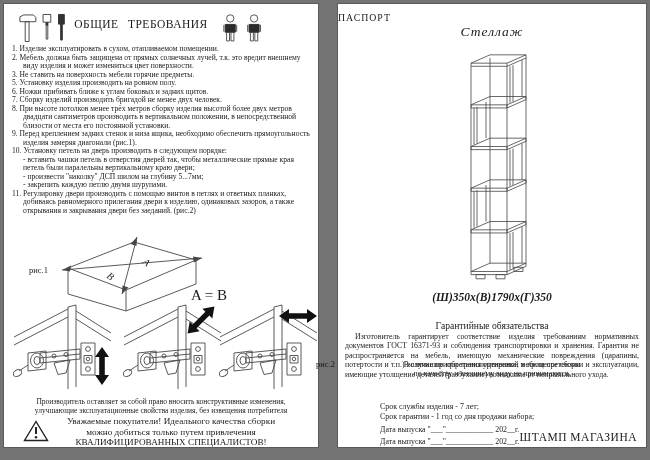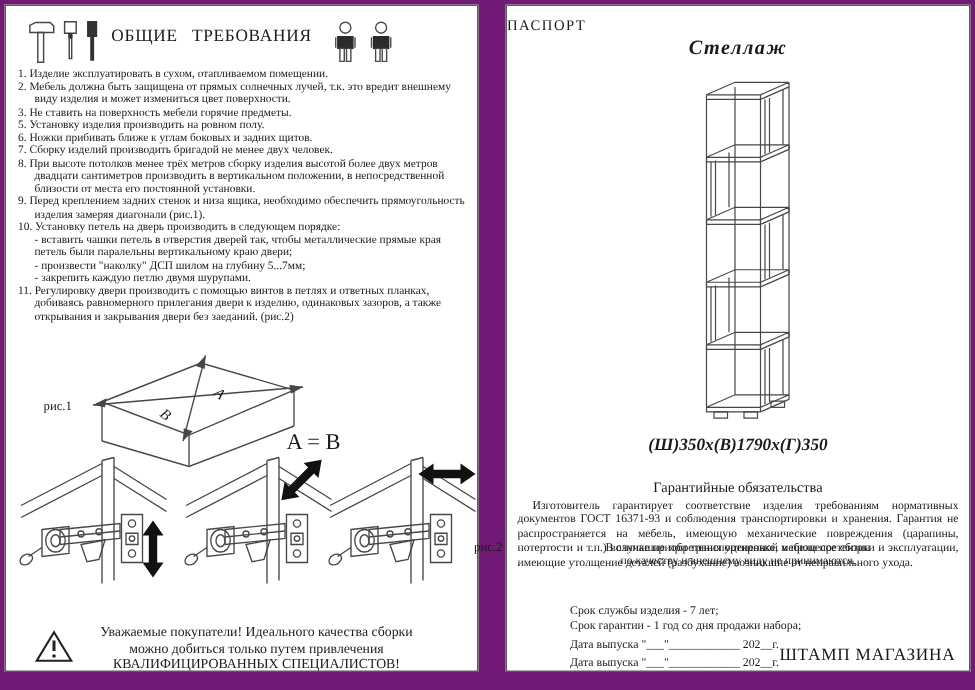--- a/index.html
+++ b/index.html
@@ -1,16 +1,16 @@
 <!DOCTYPE html>
 <html><head>
 <meta charset="utf-8">
 <style>
   html,body{margin:0;padding:0;}
-  .page{position:relative;width:650px;height:460px;background:#701a75;overflow:hidden;
+  .page{position:relative;width:650px;height:460px;background:#737373;overflow:hidden;
         font-family:"Liberation Serif", serif;color:#1a1a1a;}
   .panel{position:absolute;top:3px;height:445px;background:#ffffff;border:1px solid #5a5a5a;box-sizing:border-box;}
   .panel.left{left:3px;width:316px;}
   .panel.right{left:337px;width:310px;}
 
   
   .lp-header{position:absolute;top:5px;left:0;right:0;height:38px;}
   .tools{position:absolute;left:13px;top:2px;}
   .people{position:absolute;right:52px;top:4px;}
   .lp-title{position:absolute;left:40px;right:80px;top:9px;text-align:center;
@@ -27,21 +27,21 @@
   .fig2-label{position:absolute;left:288px;top:56px;font-size:8.5px;padding-left:24px;}
   .manu-note{position:absolute;top:393px;left:0;right:0;text-align:center;
              font-size:7.5px;line-height:9px;white-space:pre-line;}
   .warn{position:absolute;top:412px;left:0;right:0;}
   .warn-tri{position:absolute;left:19px;top:3px;}
   .warn-text{margin:0 26px 0 46px;text-align:center;font-size:9.2px;line-height:10.6px;white-space:pre-line;}
 
   
   .rp-title{position:absolute;top:8px;width:100%;text-align:left;font-size:9.8px;letter-spacing:1px;}
   .rp-product{position:absolute;top:20px;width:100%;text-align:center;
-              font-size:13.5px;font-weight:bold;font-style:italic;letter-spacing:1px;}
+              font-size:13.5px;font-weight:normal;font-style:italic;letter-spacing:1px;}
   .shelf-svg{position:absolute;left:112px;top:30px;}
   .dims{position:absolute;top:287px;width:100%;text-align:center;
         font-weight:bold;font-style:italic;font-size:11.5px;}
   .war-title{position:absolute;top:316px;width:100%;text-align:center;font-size:9.6px;}
   .war-body{position:absolute;top:328px;left:7px;right:7px;font-size:7.8px;line-height:9.4px;
             text-align:justify;text-indent:10px;}
   .war-center{position:absolute;top:356px;width:100%;text-align:center;font-size:7.8px;
               line-height:9.4px;white-space:pre-line;}
   .svc{position:absolute;top:398px;left:42px;font-size:7.9px;}
   .gar{position:absolute;top:408px;left:42px;font-size:7.9px;}
@@ -157,20 +157,22 @@
         <use href="#hinge-art"></use>
         <use href="#dbl-arrow" transform="translate(81,17) rotate(45)" fill="#111" stroke="none"></use>
       </svg>
       <svg class="hinge h3" width="105" height="90" viewBox="0 0 105 90" fill="none" stroke="#474747" stroke-width="0.9">
         <use href="#hinge-art"></use>
         <use href="#dbl-arrow" transform="translate(82,13) rotate(90)" fill="#111" stroke="none"></use>
       </svg>
       <span class="fig2-label">рис.2</span>
     </div>
 
+    <div class="manu-note">Производитель оставляет за собой право вносить конструктивные изменения,
+улучшающие эксплуатационные свойства изделия, без извещения потребителя</div>
 
     <div class="warn">
       <svg class="warn-tri" width="26" height="24" viewBox="0 0 26 24" fill="none" stroke="#222" stroke-width="1.4">
         <path d="M13 2.5 L24.5 21.5 H1.5 Z"></path>
         <path d="M13 8 V15" stroke-width="2"></path>
         <circle cx="13" cy="18.3" r="1.2" fill="#222" stroke="none"></circle>
       </svg>
       <div class="warn-text">Уважаемые покупатели! Идеального качества сборки
 можно добиться только путем привлечения
 КВАЛИФИЦИРОВАННЫХ СПЕЦИАЛИСТОВ!</div>

